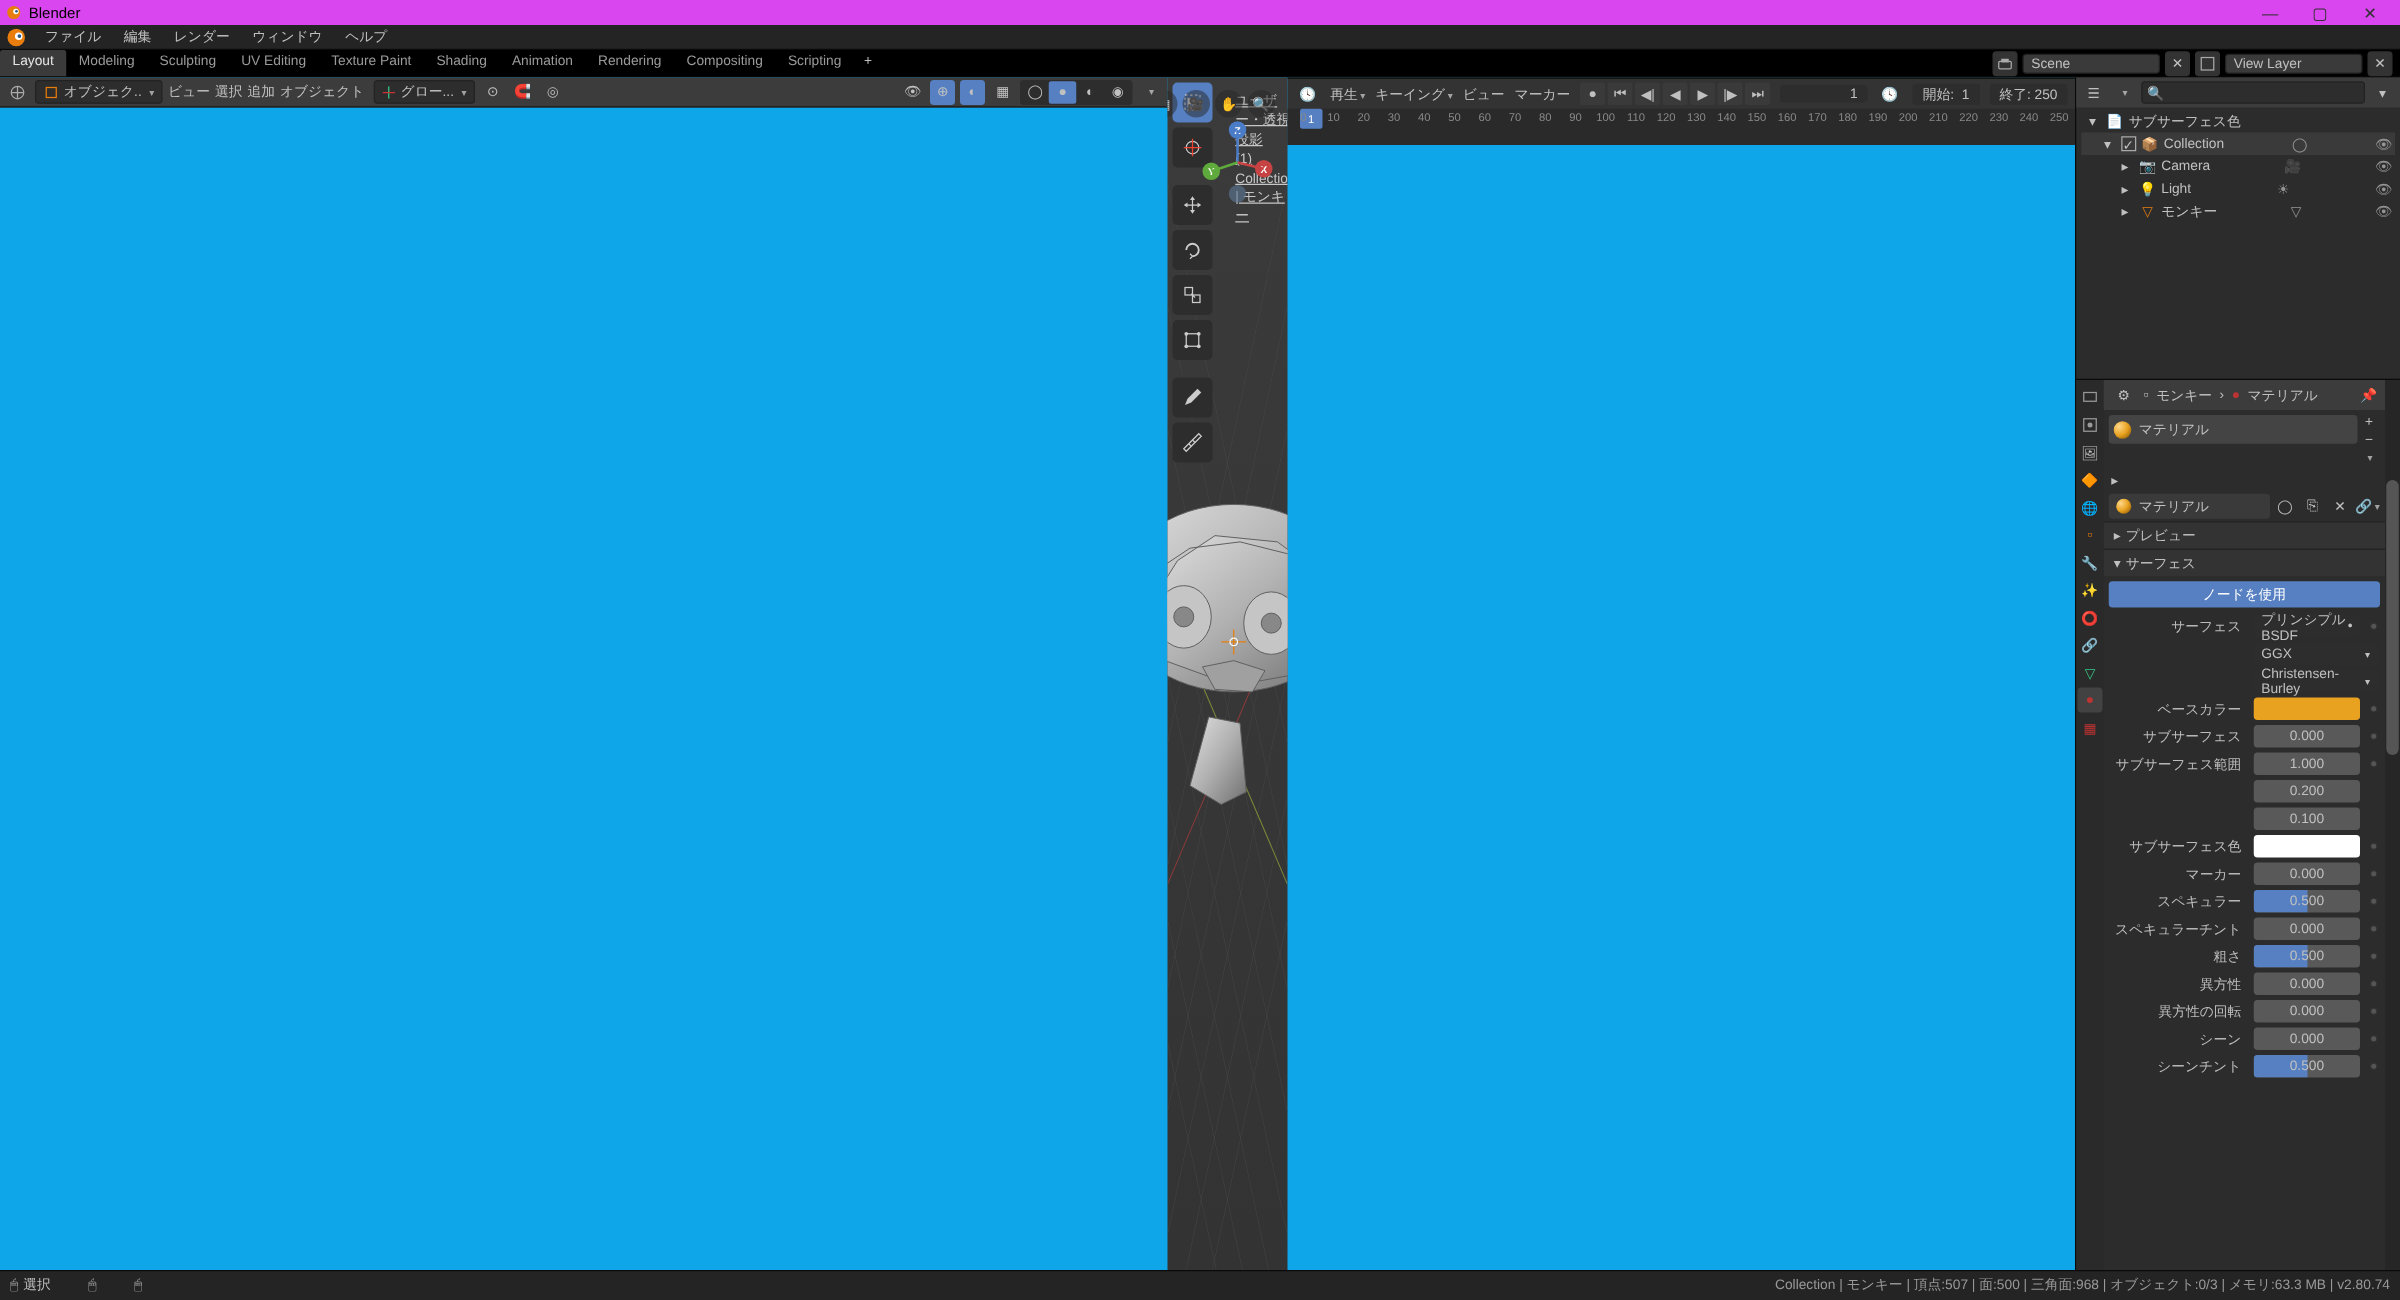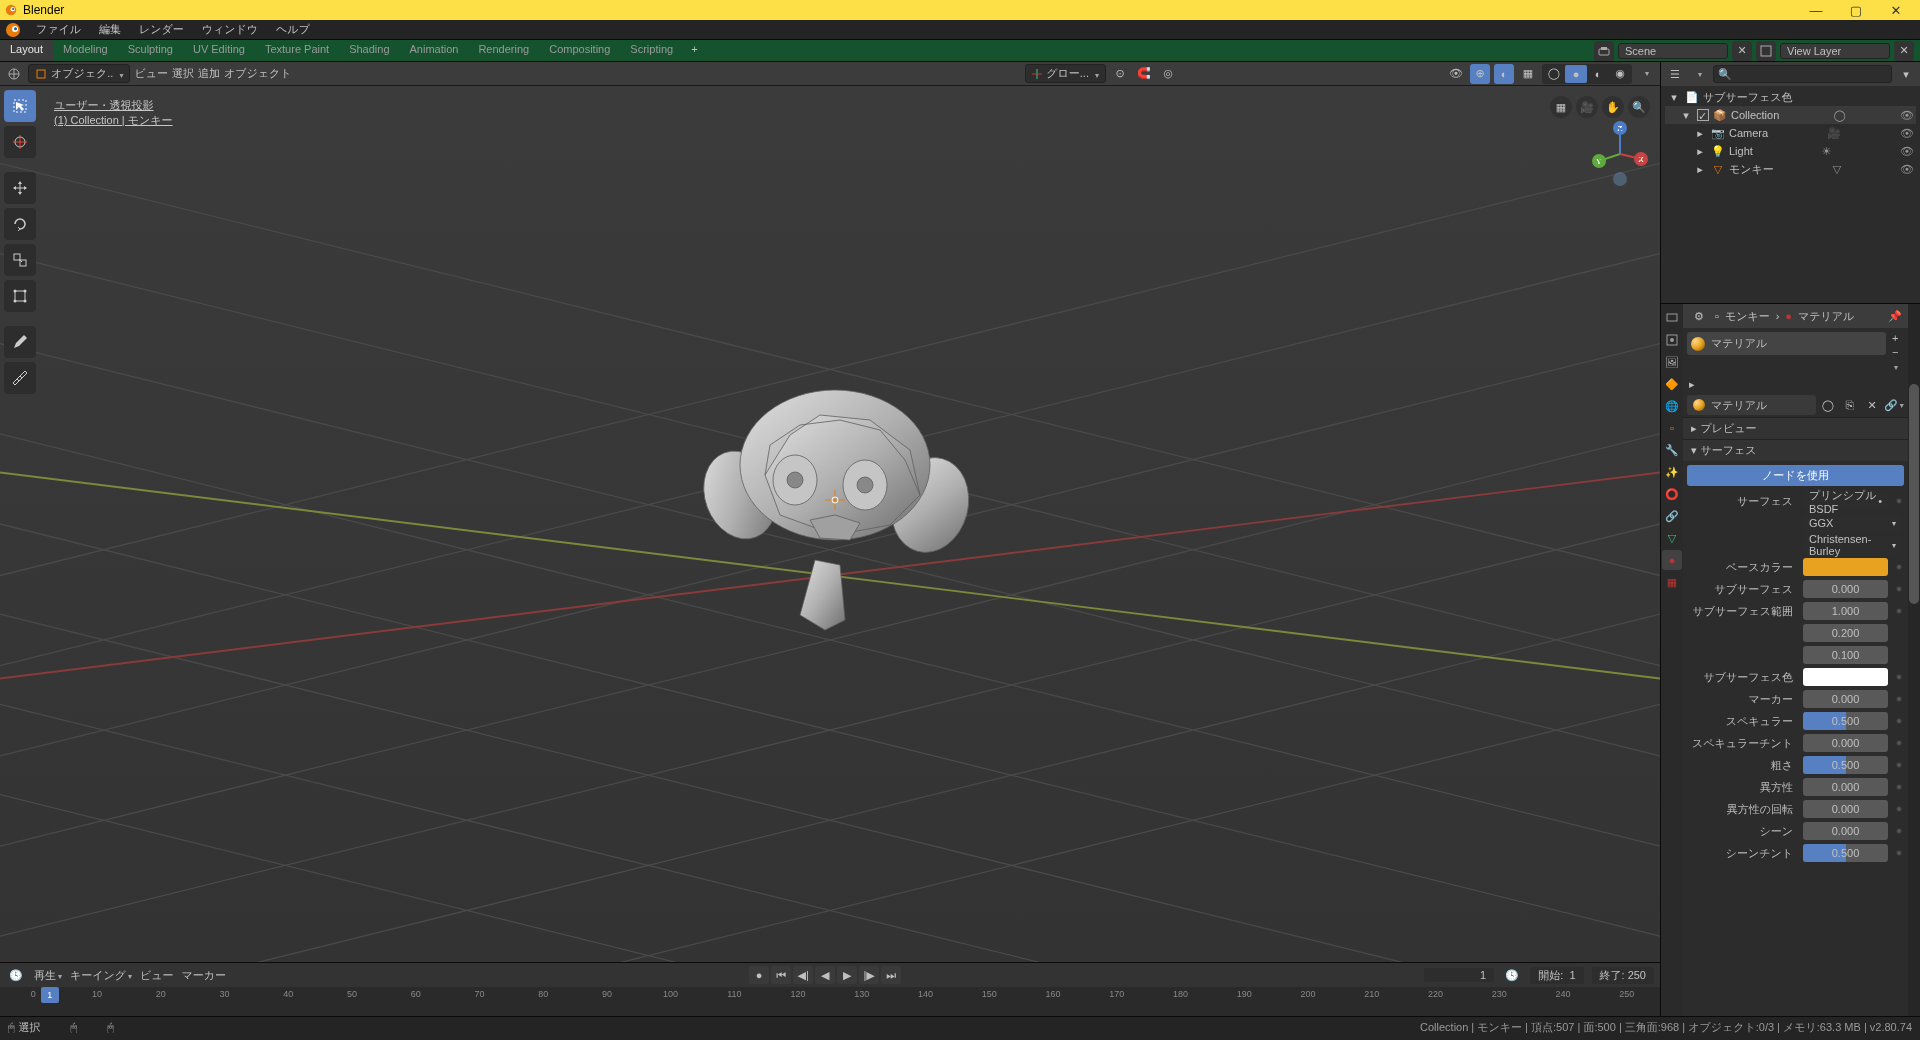--- a/index.html
+++ b/index.html
@@ -1,42 +1,42 @@
 <!DOCTYPE html>
 <html><head>
 <meta charset="utf-8">
 <style>
 * { margin: 0; padding: 0; box-sizing: border-box; font-family: "Segoe UI", Arial, sans-serif; }
 body { background: #242424; color: #c0c0c0; font-size: 11px; overflow: hidden; width: 1920px; height: 1040px; user-select: none; cursor: default; }
 
 
-.titlebar { height: 20px; background: #fde047; color: #000; display: flex; align-items: center; padding: 0 4px; }
+.titlebar { height: 20px; background: #d946ef; color: #000; display: flex; align-items: center; padding: 0 4px; }
 .titlebar .icon { width: 14px; height: 14px; margin-right: 5px; display:inline-flex; }
 .titlebar .title { flex: 1; font-size: 12px; }
 .titlebar .winbtn { width: 40px; text-align: center; font-size: 13px; color: #333; }
 
 
 .topmenu { height: 20px; background: #242424; display: flex; align-items: center; padding: 0 4px; gap: 2px; border-bottom: 1px solid #0a0a0a; }
 .topmenu .blender-icon { width: 18px; height: 18px; margin-right: 4px; }
 .topmenu .item { padding: 2px 8px; font-size: 11px; }
 
-.workspaces { height: 22px; background: #14532d; display: flex; align-items: stretch; border-bottom: 1px solid #0a0a0a; }
+.workspaces { height: 22px; background: #000000; display: flex; align-items: stretch; border-bottom: 1px solid #0a0a0a; }
 .workspaces .left { display: flex; }
 .workspaces .tab { padding: 3px 10px; font-size: 11px; color: #9a9a9a; border-radius: 2px 2px 0 0; }
 .workspaces .tab.active { background: #3b3b3b; color: #e6e6e6; }
 .workspaces .add { padding: 3px 8px; }
 .workspaces .right { margin-left: auto; display: flex; align-items: center; gap: 4px; padding-right: 6px; }
 .workspaces .scene-field, .workspaces .vl-field { background: #3a3a3a; border: 1px solid #222; padding: 1px 6px; font-size: 11px; width: 110px; border-radius:3px; display:flex; align-items:center; gap:4px; }
 .hdr-ico { width:20px; height:20px; display:inline-flex; align-items:center; justify-content:center; border:1px solid #333; border-radius:3px; background:#333; }
 
 
 .mainrow { display: flex; height: 954px; }
 
 
-.viewcol { flex: 1; display: flex; flex-direction: column; background: #0ea5e9; }
+.viewcol { flex: 1; display: flex; flex-direction: row; background: #0ea5e9; }
 .viewheader { height: 24px; background: #3c3c3c; display: flex; align-items: center; gap: 4px; padding: 0 4px; border-bottom: 1px solid #1a1a1a; font-size:11px; }
 .hdr-drop { background:#2d2d2d; border:1px solid #222; border-radius:3px; padding:1px 6px; display:flex; align-items:center; gap:4px; }
 .hdr-btn-sm { width:20px; height:20px; display:inline-flex; align-items:center; justify-content:center; border-radius:3px; }
 .hdr-shade-group { display:flex; background:#2d2d2d; border-radius:3px; padding:1px; gap:0; }
 .hdr-shade { width:22px; height:18px; display:inline-flex; align-items:center; justify-content:center; border-radius:2px; }
 .hdr-shade.active { background:#5680c2; }
 
 .viewport { flex: 1; position: relative; background: linear-gradient(#3b3b3b, #333333); overflow:hidden; }
 .viewport .overlay-text { position: absolute; top: 12px; left: 54px; font-size: 11px; color: #c7c7c7; line-height:1.4;text-decoration:underline; }
 .toolbar { position: absolute; left: 4px; top: 4px; width: 36px; display:flex; flex-direction:column; gap:4px; }

